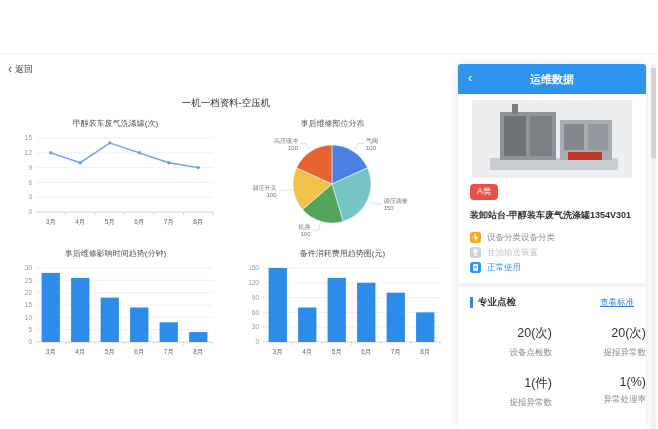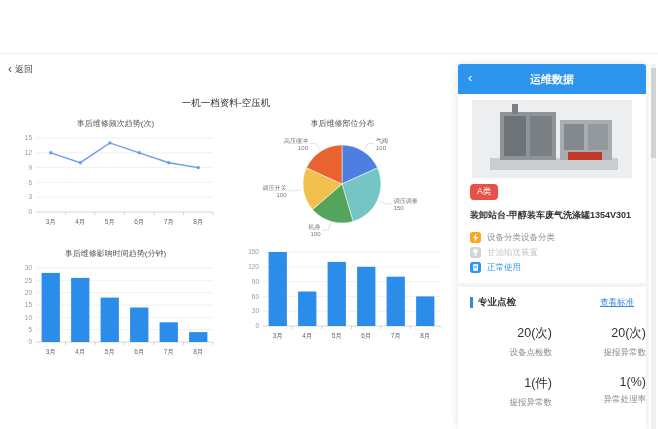--- a/index.html
+++ b/index.html
@@ -15,21 +15,21 @@
 
   
   .tabbar{position:absolute;left:0;top:88px;width:444px;height:22px;background:#f3f5f8;
           display:flex;align-items:center;gap:14px;padding:0 8px;font-size:8.5px;color:#55606e;}
   .tab{cursor:pointer;white-space:nowrap;}
   .tab.active{background:#fff;color:#3a86e0;padding:3px 7px;border-radius:3px;}
 
   
   .chart{position:absolute;width:215px;}
   #c0{left:8px;top:116px;}
-  #c1{left:235px;top:116px;}
+  #c1{left:225px;top:116px;}
   #c2{left:8px;top:246px;}
   #c3{left:235px;top:246px;}
   .ct{text-align:center;font-size:8px;color:#555;height:16px;line-height:16px;white-space:nowrap;}
 
   
   .panel{position:absolute;left:458px;top:64px;width:188px;height:365px;background:#fff;
          box-shadow:0 0 8px rgba(100,110,130,.20);border-radius:3px 3px 0 0;}
   .phead{height:30px;background:#2d95ee;color:#fff;border-radius:3px 3px 0 0;display:flex;
          align-items:center;justify-content:center;font-size:11px;font-weight:bold;position:relative;}
   .pback{position:absolute;left:10px;top:6px;font-size:13px;font-weight:normal;cursor:pointer;}
@@ -62,21 +62,21 @@
   <div class="hdr">
     <div class="back">
       <span class="chev">‹</span>
       <span>返回</span>
     </div>
     <div class="htitle">一机一档资料-空压机</div>
   </div>
 
 
   <div class="chart" id="c0">
-    <div class="ct">事后维修频次趋势(次)</div>
+    <div class="ct">甲醇装车废气洗涤罐(次)</div>
   <svg viewBox="0 0 215 96" width="215" height="96">
         <text x="24" y="82.2" text-anchor="end" font-size="6.5" fill="#999">0</text>
         <line x1="28" y1="65.2" x2="205" y2="65.2" stroke="#ececec" stroke-width="0.8"></line>
         <text x="24" y="67.4" text-anchor="end" font-size="6.5" fill="#999">3</text>
         <line x1="28" y1="50.4" x2="205" y2="50.4" stroke="#ececec" stroke-width="0.8"></line>
         <text x="24" y="52.6" text-anchor="end" font-size="6.5" fill="#999">6</text>
         <line x1="28" y1="35.6" x2="205" y2="35.6" stroke="#ececec" stroke-width="0.8"></line>
         <text x="24" y="37.800000000000004" text-anchor="end" font-size="6.5" fill="#999">9</text>
         <line x1="28" y1="20.799999999999997" x2="205" y2="20.799999999999997" stroke="#ececec" stroke-width="0.8"></line>
         <text x="24" y="22.999999999999996" text-anchor="end" font-size="6.5" fill="#999">12</text>
@@ -152,20 +152,21 @@
         <text x="190.25" y="92" text-anchor="middle" font-size="6.5" fill="#667">8月</text>
         <line x1="205" y1="80" x2="205" y2="83" stroke="#ccc" stroke-width="0.8"></line>
         <rect x="33.6" y="10.9" width="18.3" height="69.1" fill="#2b8de9"></rect>
         <rect x="63.1" y="15.9" width="18.3" height="64.1" fill="#2b8de9"></rect>
         <rect x="92.6" y="35.6" width="18.3" height="44.4" fill="#2b8de9"></rect>
         <rect x="122.1" y="45.5" width="18.3" height="34.5" fill="#2b8de9"></rect>
         <rect x="151.6" y="60.3" width="18.3" height="19.7" fill="#2b8de9"></rect>
         <rect x="181.1" y="70.1" width="18.3" height="9.9" fill="#2b8de9"></rect>
       </svg></div>
   <div class="chart" id="c3">
+    <div class="ct">备件消耗费用趋势图(元)</div>
   <svg viewBox="0 0 215 96" width="215" height="96">
         <text x="24" y="82.2" text-anchor="end" font-size="6.5" fill="#999">0</text>
         <line x1="28" y1="65.2" x2="205" y2="65.2" stroke="#ececec" stroke-width="0.8"></line>
         <text x="24" y="67.4" text-anchor="end" font-size="6.5" fill="#999">30</text>
         <line x1="28" y1="50.4" x2="205" y2="50.4" stroke="#ececec" stroke-width="0.8"></line>
         <text x="24" y="52.6" text-anchor="end" font-size="6.5" fill="#999">60</text>
         <line x1="28" y1="35.6" x2="205" y2="35.6" stroke="#ececec" stroke-width="0.8"></line>
         <text x="24" y="37.800000000000004" text-anchor="end" font-size="6.5" fill="#999">90</text>
         <line x1="28" y1="20.799999999999997" x2="205" y2="20.799999999999997" stroke="#ececec" stroke-width="0.8"></line>
         <text x="24" y="22.999999999999996" text-anchor="end" font-size="6.5" fill="#999">120</text>

